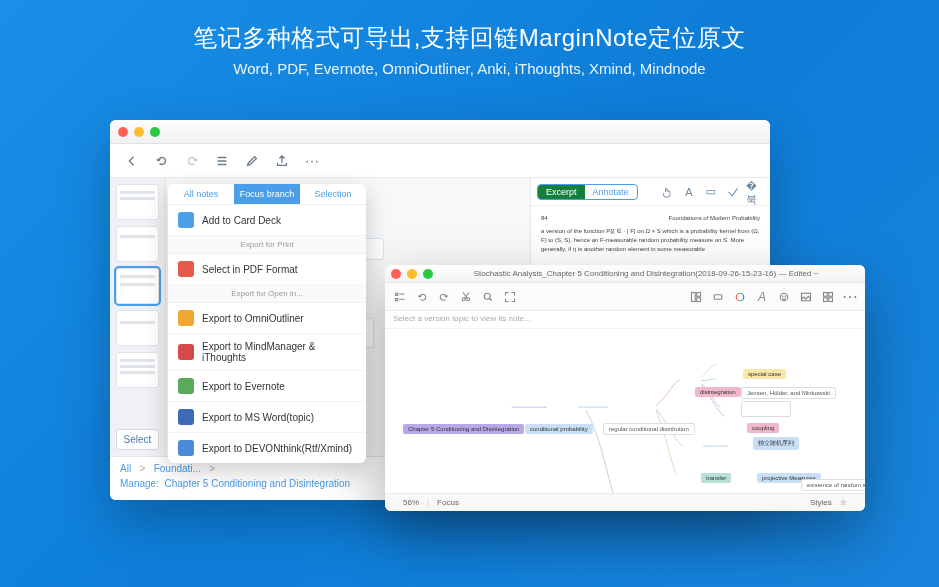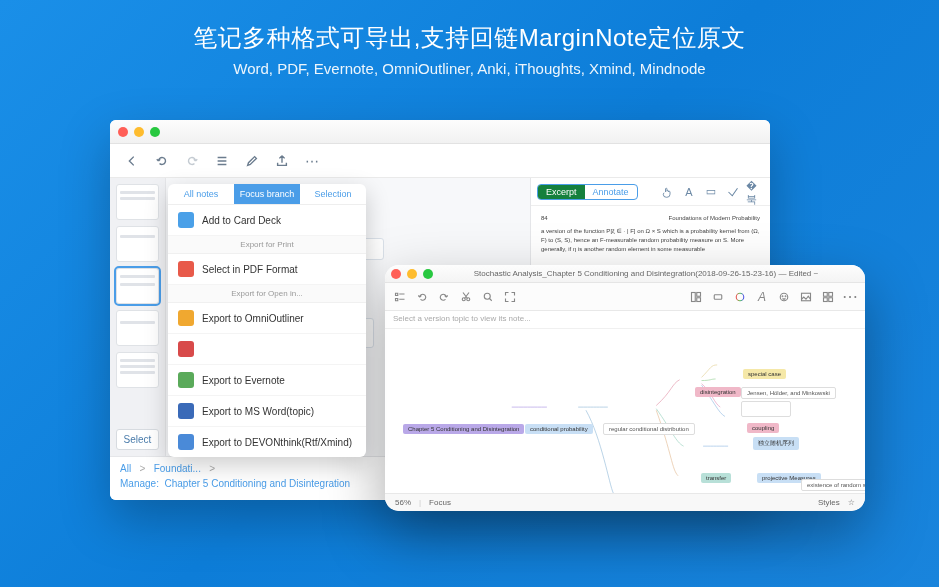--- a/index.html
+++ b/index.html
@@ -50,41 +50,41 @@
 .dropdown{position:absolute;left:58px;top:6px;width:198px;background:#fff;border-radius:6px;box-shadow:0 8px 24px rgba(0,0,0,.2);overflow:hidden;z-index:5}
 .dd-tabs{display:flex;font-size:9px;border-bottom:1px solid #eee}
 .dd-tabs span{flex:1;text-align:center;padding:5px 2px;color:#4a9de8}
 .dd-tabs span.on{background:#4a9de8;color:#fff}
 .dd-item{display:flex;align-items:center;gap:8px;padding:7px 10px;font-size:10px;color:#333;border-bottom:1px solid #f4f4f4}
 .dd-item:last-child{border-bottom:none}
 .dd-sep{padding:4px 0;text-align:center;font-size:8px;color:#999;background:#fafafa;border-bottom:1px solid #f0f0f0}
 .apicon{width:16px;height:16px;border-radius:3px;flex-shrink:0}
 
 
-.win2{position:absolute;left:385px;top:265px;width:480px;height:246px;background:#fff;border-radius:14px;box-shadow:0 24px 60px rgba(0,0,0,.35);overflow:hidden}
+.win2{position:absolute;left:385px;top:265px;width:480px;height:246px;background:#fff;border-radius:6px;box-shadow:0 24px 60px rgba(0,0,0,.35);overflow:hidden}
 .tb2-title{height:18px;background:linear-gradient(#fdfdfd,#f4f4f4);display:flex;align-items:center;padding:0 6px;font-size:8px;color:#666;border-bottom:1px solid #e5e5e5}
 .tb2-title .tt{flex:1;text-align:center;white-space:nowrap;overflow:hidden;text-overflow:ellipsis}
 .tb2{height:28px;background:#fcfcfc;border-bottom:1px solid #e8e8e8;display:flex;align-items:center;padding:0 6px;gap:4px}
 .tb2 .i{width:18px;height:18px;display:flex;align-items:center;justify-content:center;color:#888}
 .tb2 .i svg{width:12px;height:12px;stroke:#888;fill:none;stroke-width:1.5}
 .tb2 .spacer{flex:1}
 .searchbar{height:18px;padding:3px 8px;font-size:8px;color:#aaa;border-bottom:1px solid #f0f0f0}
 
 .canvas2{position:relative;height:calc(100% - 18px - 28px - 18px - 18px);overflow:hidden;background:#fff}
 .mnode{position:absolute;font-size:6px;padding:2px 5px;border-radius:2px;white-space:nowrap}
 .c-root{background:#b9a8e8;color:#333}
 .c-blue{background:#c8dff5;color:#333}
 .c-red{background:#f0b8c8;color:#333}
 .c-yel{background:#f5e8a8;color:#333}
 .c-grn{background:#c8e8b8;color:#333}
 .c-teal{background:#b8e0d8;color:#333}
 .c-dblue{background:#5a8ad8;color:#fff}
 .c-box{background:#fff;border:1px solid #ddd;color:#555}
 
-.footer2{height:18px;background:#f8f8f8;border-top:1px solid #e8e8e8;display:flex;align-items:center;padding:0 10px;font-size:8px;color:#666;gap:8px}
+.footer2{height:18px;background:#f8f8f8;border-top:1px solid #e8e8e8;display:flex;align-items:center;padding:0 18px;font-size:8px;color:#666;gap:8px}
 .footer2 .r{margin-left:auto}
 
 svg.conn{position:absolute;inset:0;width:100%;height:100%;pointer-events:none}
 </style>
 </head>
 <body>
 
 <div class="hero">
   <h1>笔记多种格式可导出,支持回链MarginNote定位原文</h1>
   <p>Word, PDF, Evernote, OmniOutliner, Anki, iThoughts, Xmind, Mindnode</p>
@@ -210,20 +210,21 @@
           <div class="apicon" style="background:#e85a4a"></div>
           <span>Select in PDF Format</span>
         </div>
       <div class="dd-sep">Export for Open in...</div>
       <div class="dd-item">
           <div class="apicon" style="background:#f0a830"></div>
           <span>Export to OmniOutliner</span>
         </div>
       <div class="dd-item">
           <div class="apicon" style="background:#d84a4a"></div>
+          <span>Export to MindManager &amp; iThoughts</span>
         </div>
       <div class="dd-item">
           <div class="apicon" style="background:#5aaa5a"></div>
           <span>Export to Evernote</span>
         </div>
       <div class="dd-item">
           <div class="apicon" style="background:#3a6ab8"></div>
           <span>Export to MS Word(topic)</span>
         </div>
       <div class="dd-item">

